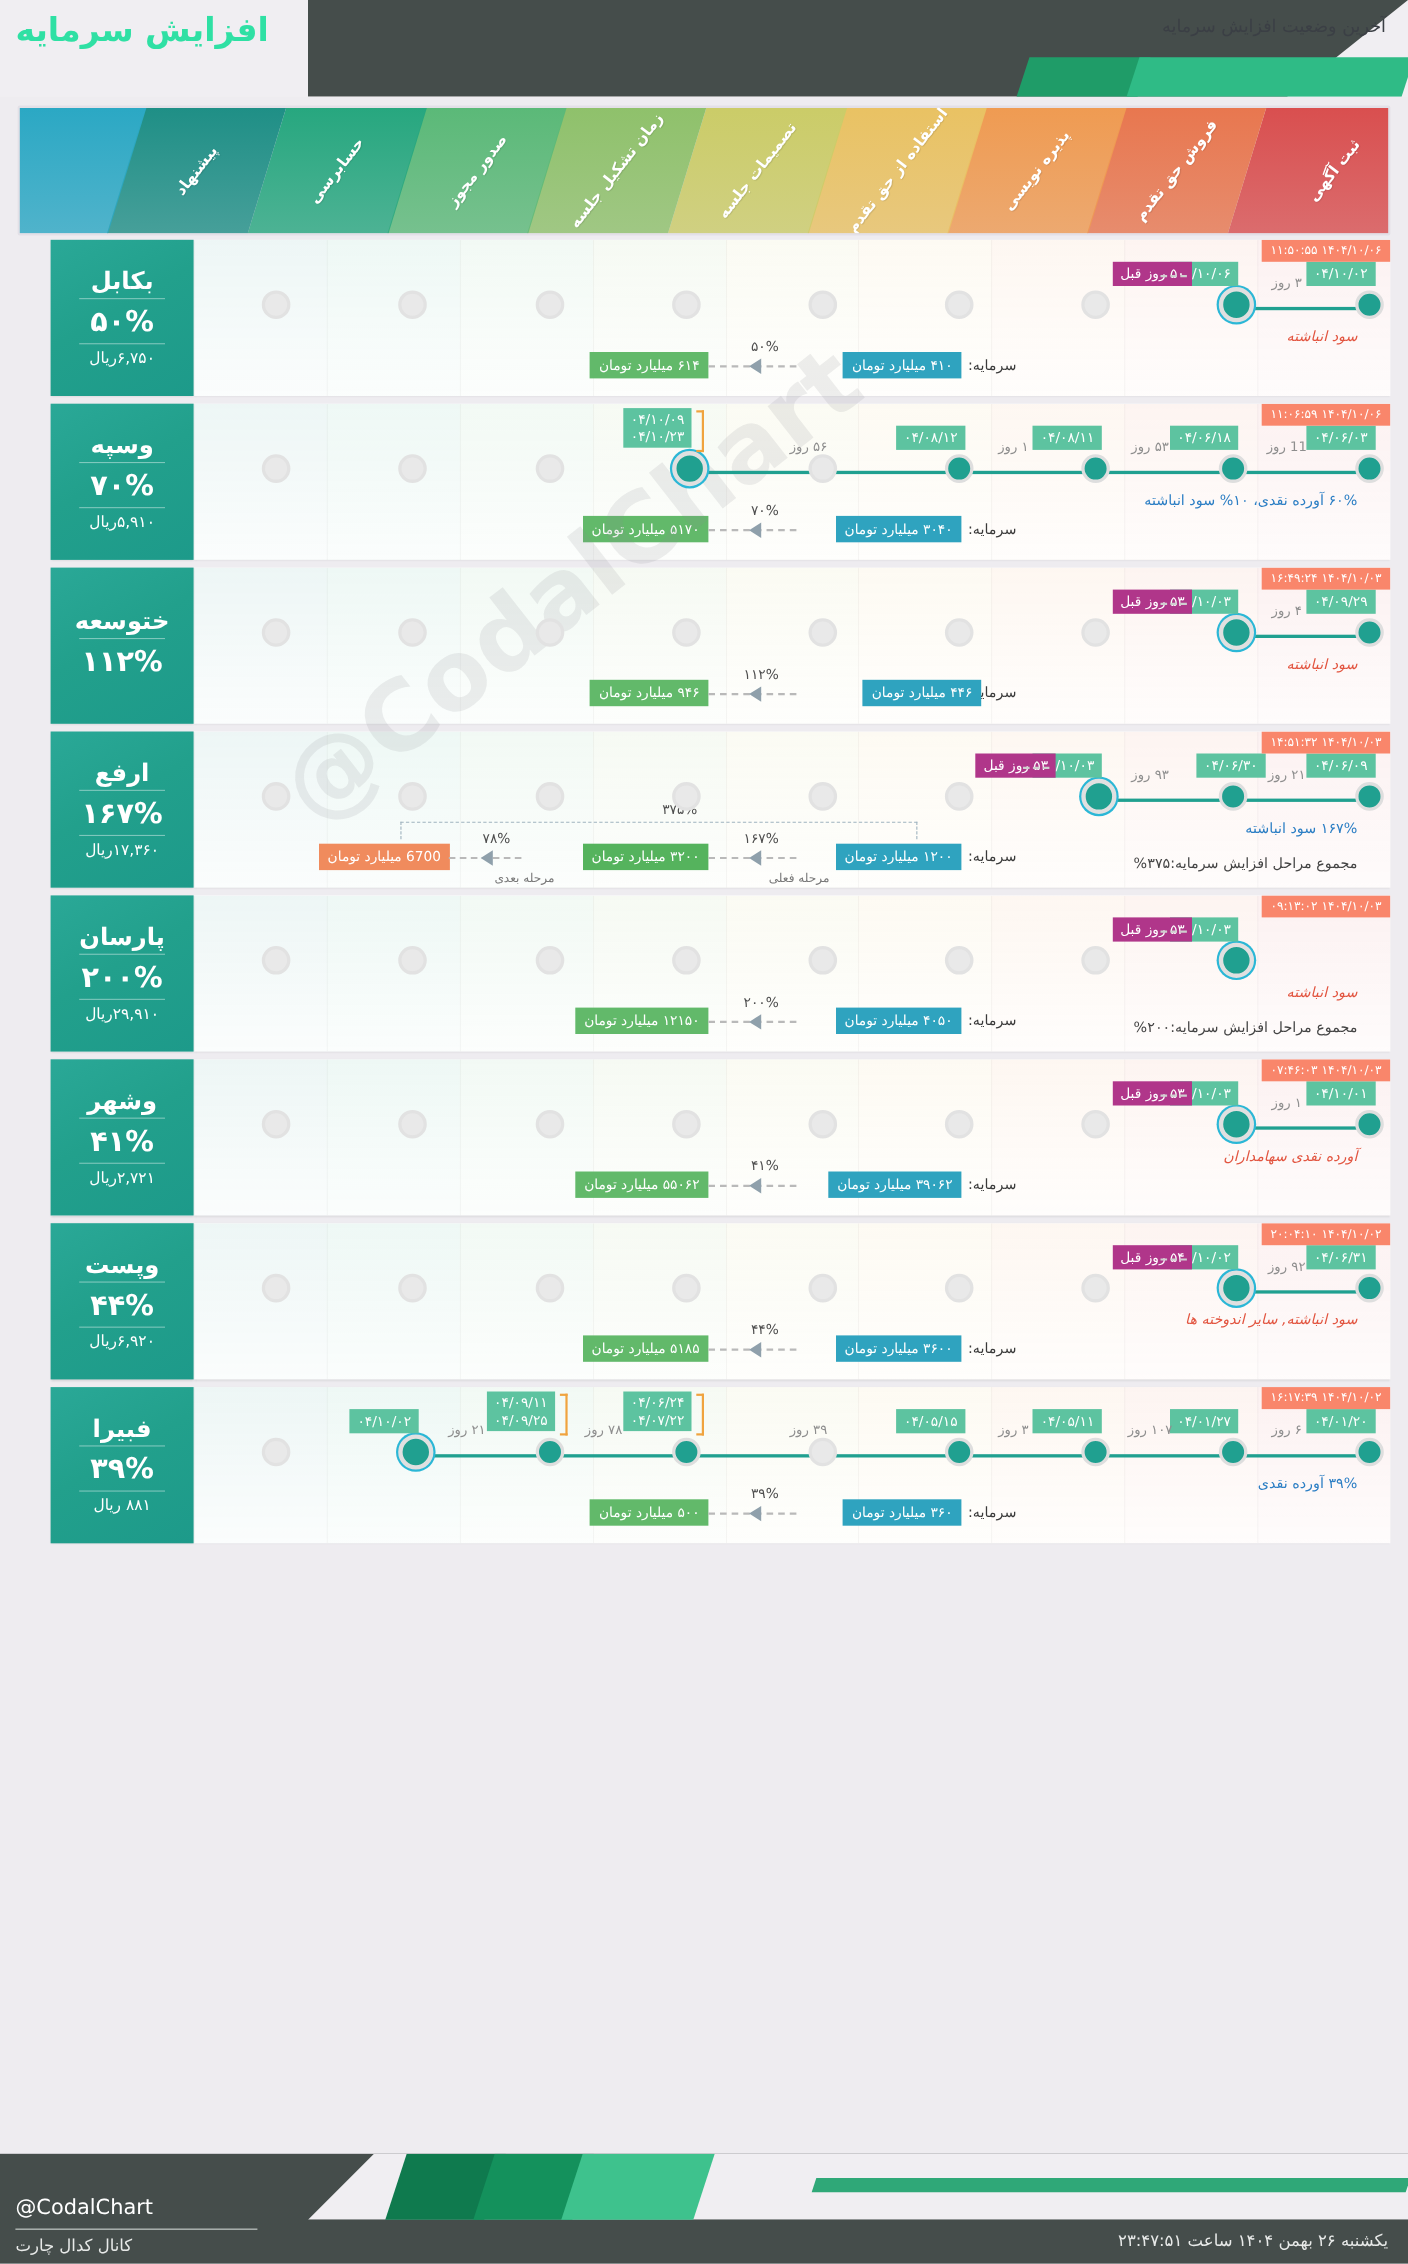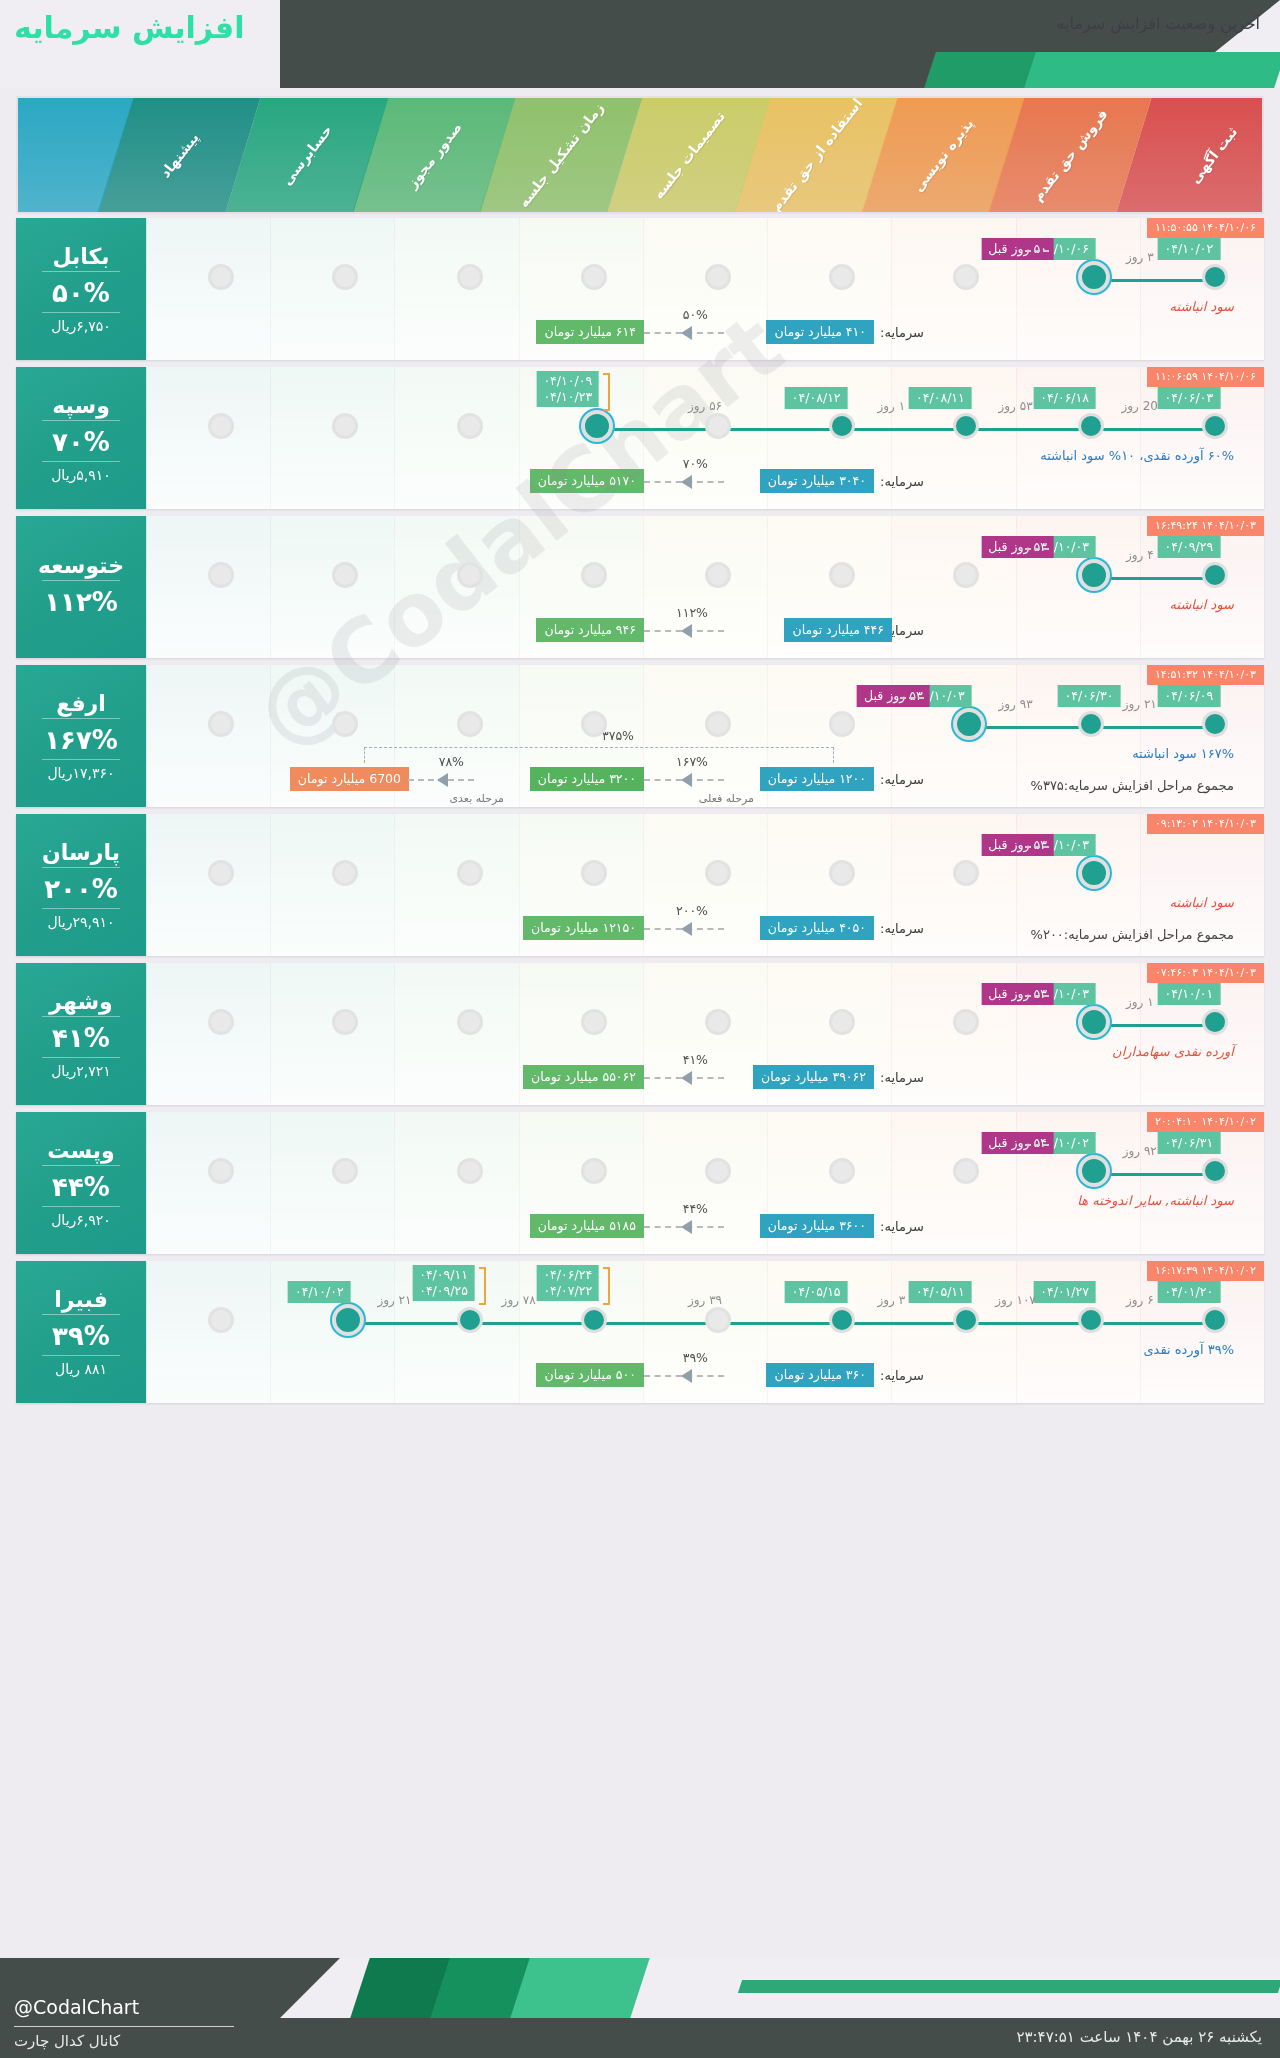--- a/index.html
+++ b/index.html
@@ -158,20 +158,21 @@
   }
   .stage-tag { position:absolute; font-size:11px; color:#777; white-space:nowrap; }
 
   
   .card {
     position:relative; width:130px; flex:0 0 130px; height:100%;
     background:linear-gradient(150deg,#2aa897 0%,#22a08c 45%,#1d9a8a 100%);
     color:#fff; display:flex; flex-direction:column;
     align-items:center; justify-content:center;
     box-shadow:0 1px 2px rgba(0,0,0,.12);
+    margin-left:30px;
   }
   .card-name { font-size:22px; font-weight:bold; margin-bottom:2px; }
   .card-pct  { font-size:26px; font-weight:bold; margin:6px 0 4px;}
   .card-price{ font-size:14px; }
   .card-rule { width:78px; height:1px; background:rgba(255,255,255,.42); }
 
   
   .wm {
     position:absolute; top:480px; left:200px; z-index:3;
     font-size:88px; color:rgba(140,140,150,.15);
@@ -342,21 +343,21 @@
           <div class="date-chip" style="left: 670.222px; top: -26px; transform: translateX(-50%);">۰۴/۰۸/۱۲</div>
           <div class="node done" style="left: 794.444px;"></div>
           <div class="date-chip" style="left: 794.444px; top: -26px; transform: translateX(-50%);">۰۴/۰۸/۱۱</div>
           <div class="node done" style="left: 918.667px;"></div>
           <div class="date-chip" style="left: 918.667px; top: -26px; transform: translateX(-50%);">۰۴/۰۶/۱۸</div>
           <div class="node done" style="left: 1042.89px;"></div>
           <div class="date-chip" style="left: 1042.89px; top: -26px; transform: translateX(-50%);">۰۴/۰۶/۰۳</div>
           <div class="gap-label" style="left: 559px; top: -14px; transform: translateX(-50%);">۵۶ روز</div>
           <div class="gap-label" style="left: 745.333px; top: -14px; transform: translateX(-50%);">۱ روز</div>
           <div class="gap-label" style="left: 869.556px; top: -14px; transform: translateX(-50%);">۵۳ روز</div>
-          <div class="gap-label" style="left: 993.778px; top: -14px; transform: translateX(-50%);">20 روز</div>
+          <div class="gap-label" style="left: 993.778px; top: -14px; transform: translateX(-50%);">11 روز</div>
         </div>
         <div class="note note-blue" style="right: 30px; left: auto; text-align: right; width: 520px; bottom: 46px;">۶۰% آورده نقدی، ۱۰% سود انباشته</div>
         <div class="cap">
           <div class="cap-label" style="right: 340px;">سرمایه:</div>
           <div class="cap-chip blue" style="right: 390px;">۳۰۴۰ میلیارد تومان</div>
           <div class="cap-chip green" style="right: 620px;">۵۱۷۰ میلیارد تومان</div>
           <div class="arrowline" style="right: 540px; width: 80px; bottom: 18px;"></div>
           <div class="arrowhead" style="right: 572px; bottom: 12px;"></div>
           <div class="pct" style="right: 556px; bottom: 30px;">۷۰%</div>
         </div>

